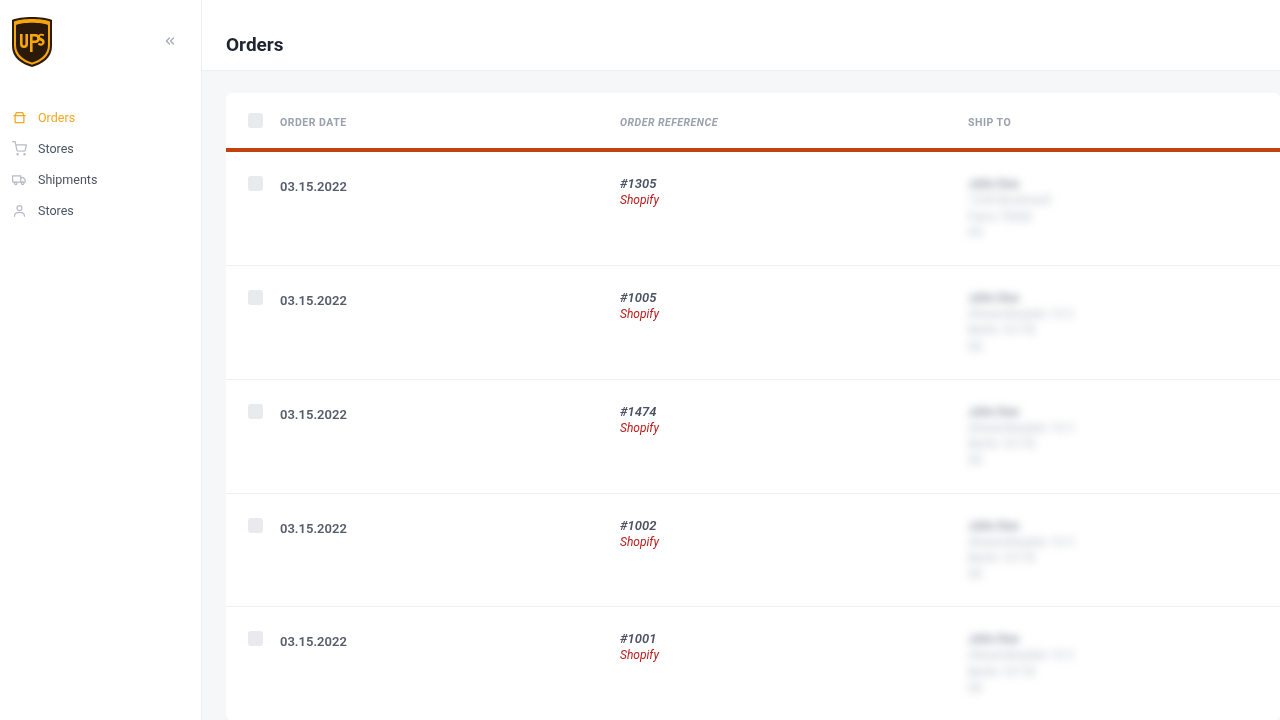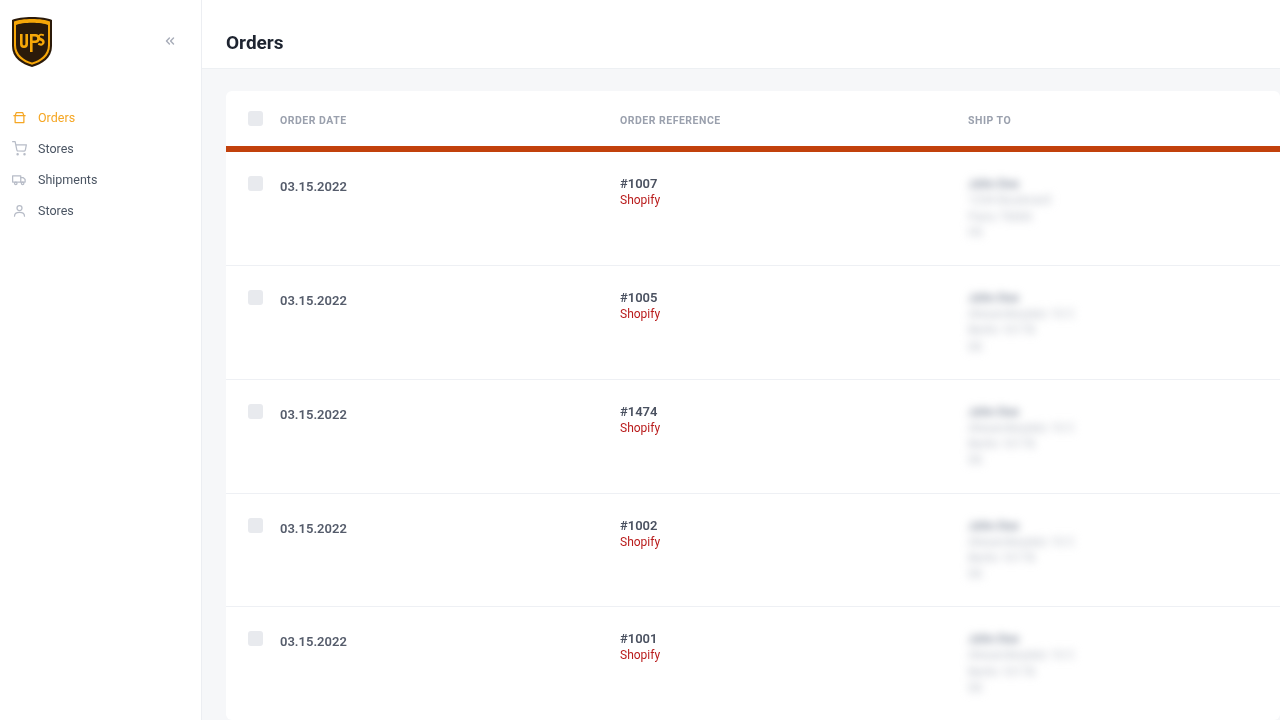--- a/index.html
+++ b/index.html
@@ -98,38 +98,39 @@
     }
     .table-card {
       background: #ffffff;
       border-radius: 6px;
       min-height: 548px;
     }
     .thead {
       display: flex;
       align-items: center;
       padding: 18px 0 18px 22px;
-      border-bottom: 6px solid #c2410c;
+      border-bottom: 4px solid #c2410c;
     }
     .col-chk {
       width: 32px;
       display: flex;
       align-items: center;
     }
     .chk {
       width: 15px;
       height: 15px;
       border-radius: 3px;
       background: #e8eaee;
     }
     .col-date {
       width: 340px;
     }
     .col-ref {
       width: 348px;
+      font-style: italic;
     }
     .col-ship {
       flex: 1;
     }
     .th-label {
       font-size: 10.5px;
       font-weight: 700;
       letter-spacing: 0.5px;
       color: #9aa0ad;
       text-transform: uppercase;
@@ -262,21 +263,21 @@
           <span class="th-label">Ship To</span>
         </div>
       </div>
 
       <div class="trow">
         <div class="col-chk">
             <div class="chk"></div>
           </div>
         <div class="col-date"><span class="cell-date">03.15.2022</span></div>
         <div class="col-ref">
-          <div class="cell-ref-num">#1007</div>
+          <div class="cell-ref-num">#1305</div>
           <div class="cell-ref-src">Shopify</div>
         </div>
         <div class="col-ship">
           <div class="ship-blur">
             <div class="l1">John Doe</div>
             <div>1234 Boulevard</div>
             <div>Paris 75000</div>
             <div>FR</div>
           </div>
         </div>

